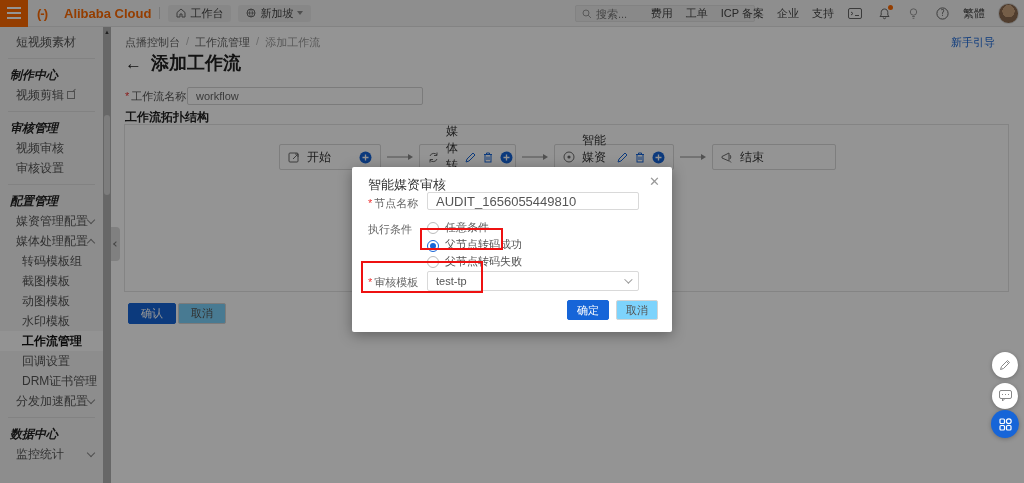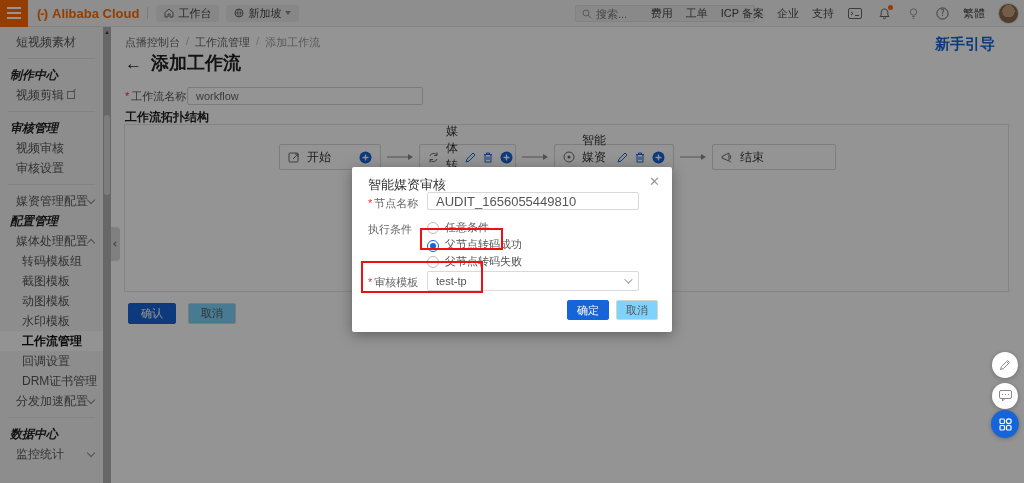--- a/index.html
+++ b/index.html
@@ -8,21 +8,21 @@
           font-family:"Liberation Sans","DejaVu Sans",sans-serif; font-size:12px; color:#333; }
 
   
   .topnav { position:absolute; left:0; top:0; width:1024px; height:27px; background:#f4f4f4;
             border-bottom:1px solid #e2e2e2; display:flex; align-items:center; z-index:1; }
   .burger { width:28px; height:27px; background:#ff6a00; display:flex; flex-direction:column;
             justify-content:center; align-items:center; gap:3px; cursor:pointer; }
   .burger i { display:block; width:14px; height:2px; background:#fff; }
   .logo { display:flex; align-items:center; margin-left:9px; gap:5px; }
   .logo-mark { color:#ff6a00; font-weight:bold; font-size:13px; letter-spacing:-1px; }
-  .logo-text { color:#ff6a00; font-weight:bold; font-size:13px; }
+  .logo-text { color:#ff6a00; font-weight:bold; font-size:13px;margin-left:12px; }
   .nav-sep { width:1px; height:12px; background:#d0d0d0; margin:0 8px; }
   .pill { height:17px; background:#e9e9e9; border-radius:3px; display:flex; align-items:center;
           gap:4px; padding:0 8px; font-size:11px; color:#444; margin-right:7px; cursor:pointer; }
   .pill svg { display:block; }
   .caret-down { width:0; height:0; border-left:3px solid transparent; border-right:3px solid transparent;
                 border-top:4px solid #888; }
   .search { position:absolute; left:575px; top:5px; width:180px; height:17px; background:#ededed;
             border:1px solid #e0e0e0; border-radius:2px; display:flex; align-items:center; padding:0 6px; gap:4px; }
   .search input { border:none; outline:none; background:transparent; font-size:11px; color:#555; width:140px;
                   font-family:inherit; }
@@ -58,21 +58,21 @@
 
   
   .content { position:absolute; left:111px; top:27px; width:913px; height:456px; background:#fff; z-index:1; }
   .collapse-tab { position:absolute; left:0; top:200px; width:9px; height:34px; background:#dcdcdc;
                   border-radius:0 4px 4px 0; display:flex; align-items:center; justify-content:center; cursor:pointer; }
   .collapse-tab span { width:4px; height:4px; border-left:1px solid #777; border-bottom:1px solid #777;
                        transform:rotate(45deg); }
   .crumbs { position:absolute; left:14px; top:8px; font-size:11px; color:#666; display:flex; gap:6px; }
   .crumbs .cur { color:#9a9a9a; }
   .crumbs .sep { color:#bbb; }
-  .guide-link { position:absolute; right:29px; top:8px; font-size:15px; color:#1665d8; cursor:pointer;font-weight:bold; }
+  .guide-link { position:absolute; right:29px; top:8px; font-size:11px; color:#1665d8; cursor:pointer; }
   .page-title { position:absolute; left:14px; top:24px; display:flex; align-items:center; gap:9px; }
   .back-arrow { font-size:17px; color:#222; cursor:pointer; line-height:1; }
   .page-title h1 { font-size:18px; font-weight:bold; color:#222; }
   .form-row { position:absolute; left:14px; top:60px; display:flex; align-items:center; }
   .req { color:#e33; margin-right:2px; font-size:11px; }
   .flabel { font-size:11px; color:#555; width:62px; }
   .txt-input { width:236px; height:18px; border:1px solid #d4d4d4; border-radius:2px; font-size:11px; color:#666;
                padding:0 8px; outline:none; background:#fff; font-family:inherit; }
   .topo-label { position:absolute; left:14px; top:82px; font-size:12px; font-weight:bold; color:#222; }
   .topo-box { position:absolute; left:13px; top:97px; width:885px; height:168px; border:1px solid #e4e4e4;
@@ -81,21 +81,21 @@
   .wnode { height:26px; background:#fff; border:1px solid #d9d9d9; border-radius:2px; display:flex;
            align-items:center; padding:0 8px; gap:7px; font-size:12px; color:#333; }
   .wnode .gic { color:#6b6b6b; display:flex; }
   .wnode .act { display:flex; cursor:pointer; }
   .spacer { flex:1; }
   .arrow-svg { display:block; }
   .btn { display:inline-flex; align-items:center; justify-content:center; height:21px; border-radius:2px;
          font-size:11px; cursor:pointer; padding:0 12px; }
   .btn.primary { background:#1665d8; color:#fff; border:1px solid #1665d8; }
   .btn.plain { background:#7dd3fc; color:#555; border:1px solid #d4d4d4; }
-  .page-actions { position:absolute; left:17px; top:276px; display:flex; gap:12px; }
+  .page-actions { position:absolute; left:17px; top:276px; display:flex; gap:2px; }
 
   
   .overlay { position:absolute; inset:0; background:rgba(0,0,0,0.42); z-index:10; }
   .modal { position:absolute; left:352px; top:167px; width:320px; height:165px; background:#fff; border-radius:2px;
            box-shadow:0 3px 14px rgba(0,0,0,0.35); z-index:20; }
   .modal-title { position:absolute; left:16px; top:9px; font-size:13px; color:#333; }
   .modal-close { position:absolute; right:12px; top:8px; font-size:13px; color:#999; cursor:pointer; line-height:1; }
   .m-label { position:absolute; left:16px; font-size:11px; color:#666; }
   .m-input { position:absolute; left:75px; top:25px; width:212px; height:18px; border:1px solid #d9d9d9;
              border-radius:2px; font-size:13px; color:#555; padding:0 8px; outline:none; font-family:inherit; }
@@ -200,22 +200,22 @@
   <div class="sidebar">
     <div class="srow">短视频素材</div>
     <div class="sdiv"></div>
     <div class="srow hdr">制作中心</div>
     <div class="srow"><span>视频剪辑</span><span class="ext-ico"></span></div>
     <div class="sdiv"></div>
     <div class="srow hdr">审核管理</div>
     <div class="srow">视频审核</div>
     <div class="srow">审核设置</div>
     <div class="sdiv"></div>
+    <div class="srow hdr">配置管理</div>
     <div class="srow"><span>媒资管理配置</span><span class="chev down"></span></div>
-    <div class="srow hdr">配置管理</div>
     <div class="srow"><span>媒体处理配置</span><span class="chev up"></span></div>
     <div class="srow sub">转码模板组</div>
     <div class="srow sub">截图模板</div>
     <div class="srow sub">动图模板</div>
     <div class="srow sub">水印模板</div>
     <div class="srow sub sel">工作流管理</div>
     <div class="srow sub">回调设置</div>
     <div class="srow sub">DRM证书管理</div>
     <div class="srow"><span>分发加速配置</span><span class="chev down"></span></div>
     <div class="sdiv"></div>

